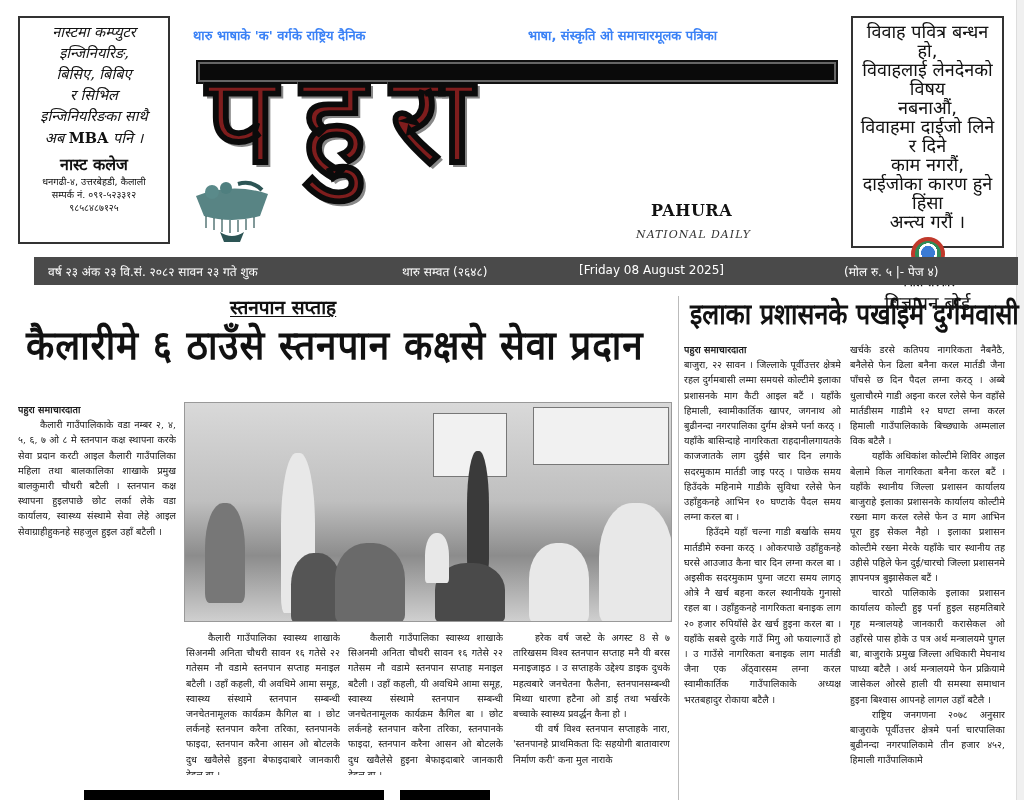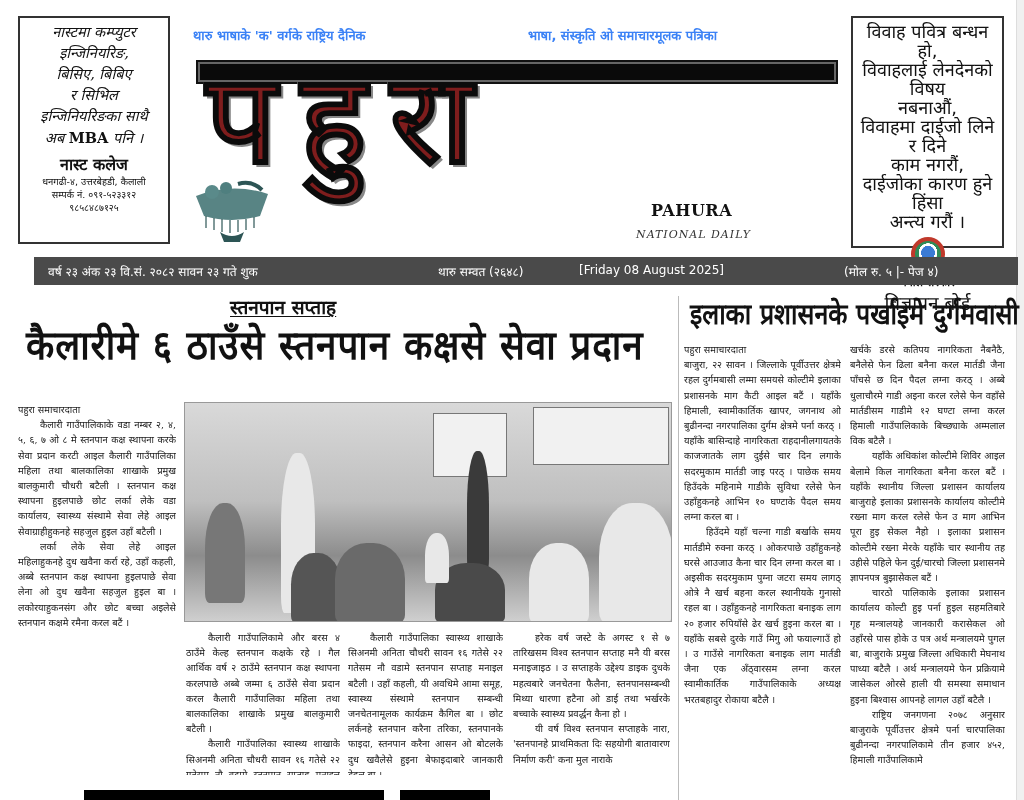--- a/index.html
+++ b/index.html
@@ -34,21 +34,21 @@
   .dateline-bar { position: absolute; left: 20px; top: 257px; width: 984px; height: 28px; background: #4a4a4a; color: #fff; font-size: 12px; display: flex; align-items: center; margin-left: 14px; }
   .dateline-bar span { position: absolute; top: 6px; white-space: nowrap; }
 
   .kicker { position: absolute; left: 230px; top: 294px; font-size: 19px; font-weight: bold; text-decoration: underline; text-underline-offset: 2px; }
   .headline { position: absolute; left: 26px; top: 316px; font-size: 40px; font-weight: bold; letter-spacing: 1px; transform: scaleX(0.92); transform-origin: left; white-space: nowrap; }
   .headline2 { position: absolute; left: 690px; top: 293px; font-size: 29px; font-weight: bold; transform: scaleX(0.86); transform-origin: left; white-space: nowrap; }
 
   .col { position: absolute; font-family: "DejaVu Serif", serif; font-size: 9.5px; line-height: 15.2px; text-align: justify; color: #1a1a1a; overflow: hidden; }
   .col p { text-indent: 0; }
   .col p.ind { text-indent: 22px; }
-  .col .byline { font-weight: normal; }
+  .col .byline { font-weight: bold; }
 
   .col1 { left: 18px; top: 402px; width: 158px; height: 380px; }
   .col2 { left: 186px; top: 630px; width: 154px; height: 145px; }
   .col3 { left: 348px; top: 630px; width: 155px; height: 145px; }
   .col4 { left: 513px; top: 630px; width: 157px; height: 170px; }
   .col5 { left: 684px; top: 342px; width: 157px; height: 458px; }
   .col6 { left: 850px; top: 342px; width: 155px; height: 458px; }
 
   .photo { position: absolute; left: 184px; top: 402px; width: 488px; height: 220px; border: 1px solid #999; background: linear-gradient(180deg, #d9d9d9 0%, #bfbfbf 45%, #8c8c8c 70%, #cfcfcf 100%); overflow: hidden; }
   .photo .poster { position: absolute; background: #f1f1f1; border: 1px solid #777; }
@@ -118,21 +118,21 @@
   <div class="ad-line">काम नगरौं,</div>
   <div class="ad-line">दाईजोका कारण हुने हिंसा</div>
   <div class="ad-line">अन्त्य गरौं ।</div>
   <div class="emblem"></div>
   <div class="gov">नेपाल सरकार</div>
   <div class="board">विज्ञापन बोर्ड</div>
 </div>
 
 <div class="dateline-bar">
   <span style="left:14px">वर्ष २३  अंक  २३  वि.सं. २०८२ सावन २३ गते शुक</span>
-  <span style="left:404px">थारु सम्वत (२६४८)</span>
+  <span style="left:368px">थारु सम्वत (२६४८)</span>
   <span style="left:545px">[Friday 08 August  2025]</span>
   <span style="left:810px">(मोल रु. ५ |- पेज ४)</span>
 </div>
 
 <div class="kicker">स्तनपान सप्ताह</div>
 <div class="headline">कैलारीमे ६ ठाउँसे स्तनपान कक्षसे सेवा प्रदान</div>
 
 <div class="headline2">इलाका प्रशासनके पर्खाइमे दुर्गमवासी</div>
 
 <div class="photo">
@@ -145,35 +145,33 @@
   <div class="person" style="left:250px; top:160px; width:70px; height:60px; background:#4a4a4a;"></div>
   <div class="person light" style="left:344px; top:140px; width:60px; height:80px;"></div>
   <div class="person light" style="left:414px; top:100px; width:74px; height:120px;"></div>
   <div class="person" style="left:20px; top:100px; width:40px; height:100px; background:#777;"></div>
   <div class="person light" style="left:240px; top:130px; width:24px; height:50px;"></div>
 </div>
 
 <div class="col col1">
   <p class="byline">पहुरा समाचारदाता</p>
   <p class="ind">कैलारी गाउँपालिकाके वडा नम्बर २, ४, ५, ६, ७ ओ ८ मे स्तनपान कक्ष स्थापना करके सेवा प्रदान करटी आइल कैलारी गाउँपालिका महिला तथा बालकालिका शाखाके प्रमुख बालकुमारी चौधरी बटैली । स्तनपान कक्ष स्थापना हुइलपाछे छोट लर्का लेके वडा कार्यालय, स्वास्थ्य संस्थामे सेवा लेहे आइल सेवाग्राहीहुकनहे सहजुल हुइल उहाँ बटैली ।</p>
-  <p class="ind">लर्का लेके सेवा लेहे आइल महिलाहुकनहे दुध खवैना कर्रा रहे, उहाँ कहली, अब्बे स्तनपान कक्ष स्थापना हुइलपाछे सेवा लेना ओ दुध खवैना सहजुल हुइल बा । लकोरयाहुकनसंग और छोट बच्चा अइलेसे स्तनपान कक्षमे रमैना करल बटैं ।</p>
 </div>
 
 <div class="col col2">
-  <p class="ind">कैलारी गाउँपालिकामे और बरस ४ ठाउँमे केल्ह स्तनपान कक्षके रहे । गैल आर्थिक वर्ष २ ठाउँमे स्तनपान कक्ष स्थापना करलपाछे अब्बे जम्मा ६ ठाउँसे सेवा प्रदान करल कैलारी गाउँपालिका महिला तथा बालकालिका शाखाके प्रमुख बालकुमारी बटैली ।</p>
   <p class="ind">कैलारी गाउँपालिका स्वास्थ्य शाखाके सिअनमी अनिता चौधरी सावन १६ गतेसे २२ गतेसम नौ वडामे स्तनपान सप्ताह मनाइल बटैली । उहाँ कहली, यी अवधिमे आमा समूह, स्वास्थ्य संस्थामे स्तनपान सम्बन्धी जनचेतनामूलक कार्यक्रम कैगिल बा । छोट लर्कनहे स्तनपान करैना तरिका, स्तनपानके फाइदा, स्तनपान करैना आसन ओ बोटलके दुध खवैलेसे हुइना बेफाइदाबारे जानकारी डेहल बा ।</p>
 </div>
 
 <div class="col col3">
   <p class="ind">कैलारी गाउँपालिका स्वास्थ्य शाखाके सिअनमी अनिता चौधरी सावन १६ गतेसे २२ गतेसम नौ वडामे स्तनपान सप्ताह मनाइल बटैली । उहाँ कहली, यी अवधिमे आमा समूह, स्वास्थ्य संस्थामे स्तनपान सम्बन्धी जनचेतनामूलक कार्यक्रम कैगिल बा । छोट लर्कनहे स्तनपान करैना तरिका, स्तनपानके फाइदा, स्तनपान करैना आसन ओ बोटलके दुध खवैलेसे हुइना बेफाइदाबारे जानकारी डेहल बा ।</p>
 
 </div>
 
 <div class="col col4">
-  <p class="ind">हरेक वर्ष जस्टे के अगस्ट १ से ७ तारिखसम विश्व स्तनपान सप्ताह मनै यी बरस मनाइजाइठ । उ सप्ताहके उद्देश्य डाइक दुधके महत्वबारे जनचेतना फैलैना, स्तनपानसम्बन्धी मिथ्या धारणा हटैना ओ डाई तथा भर्खरके बच्चाके स्वास्थ्य प्रवर्द्धन कैना हो ।</p>
+  <p class="ind">हरेक वर्ष जस्टे के अगस्ट 8 से ७ तारिखसम विश्व स्तनपान सप्ताह मनै यी बरस मनाइजाइठ । उ सप्ताहके उद्देश्य डाइक दुधके महत्वबारे जनचेतना फैलैना, स्तनपानसम्बन्धी मिथ्या धारणा हटैना ओ डाई तथा भर्खरके बच्चाके स्वास्थ्य प्रवर्द्धन कैना हो ।</p>
   <p class="ind">यी वर्ष विश्व स्तनपान सप्ताहके नारा, 'स्तनपानहे प्राथमिकता दिः सहयोगी बातावारण निर्माण करी' कना मुल नाराके</p>
 </div>
 
 <div class="col col5">
   <p class="byline">पहुरा समाचारदाता</p>
   <p>बाजुरा, २२ सावन । जिल्लाके पूर्वीउत्तर क्षेत्रमे रहल दुर्गमबासी लम्मा समयसे कोल्टीमे इलाका प्रशासनके माग कैटी आइल बटैं । यहाँके हिमाली, स्वामीकार्तिक खापर, जगनाथ ओ बुढीनन्दा नगरपालिका दुर्गम क्षेत्रमे पर्ना करठ् । यहाँके बासिन्दाहे नागरिकता राहदानीलगायतके काजजातके लाग दुईसे चार दिन लगाके सदरमुकाम मार्तडी जाइ परठ् । पाछेक समय हिउँदके महिनामे गाडीके सुविधा रलेसे फेन उहाँहुकनहे आभिन १० घण्टाके पैदल समय लग्ना करल बा ।</p>
   <p class="ind">हिउँदमे यहाँ चल्ना गाडी बर्खाके समय मार्तडीमे रुक्ना करठ् । ओकरपाछे उहाँहुकनहे घरसे आउजाउ कैना चार दिन लग्ना करल बा । अइसीक सदरमुकाम पुग्ना जटरा समय लागठ् ओत्रे नै खर्च बहना करल स्थानीयके गुनासो रहल बा । उहाँहुकनहे नागरिकता बनाइक लाग २० हजार रुपियाँसे ढेर खर्च हुइना करल बा । यहाँके सबसे दुरके गाउँ मिगु ओ फयाल्गाउँ हो । उ गाउँसे नागरिकता बनाइक लाग मार्तडी जैना एक अँठ्वारसम लग्ना करल स्वामीकार्तिक गाउँपालिकाके अध्यक्ष भरतबहादुर रोकाया बटैलै ।</p>
 </div>
 
 <div class="col col6">

